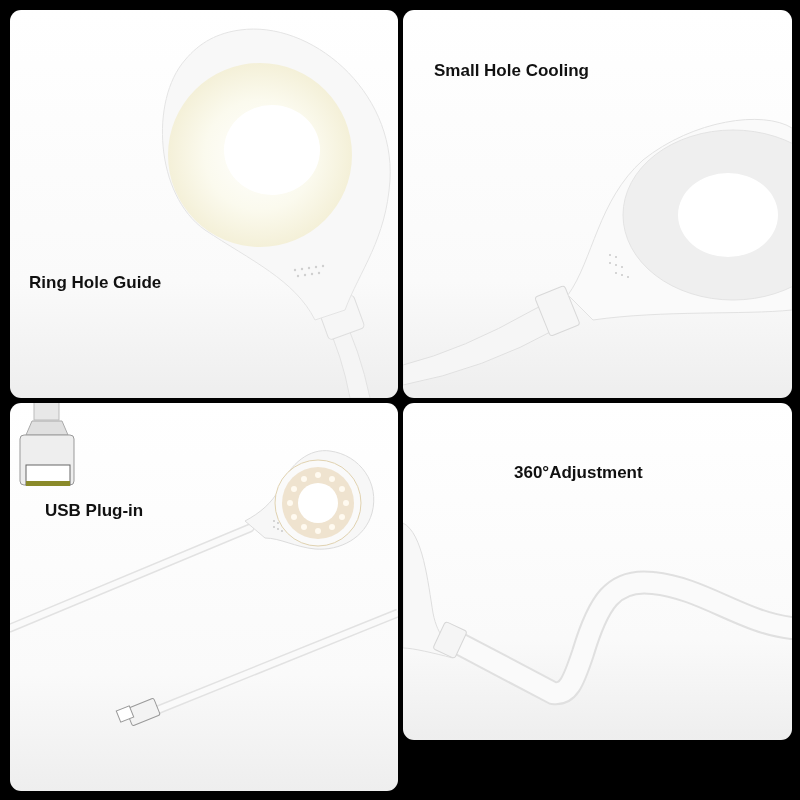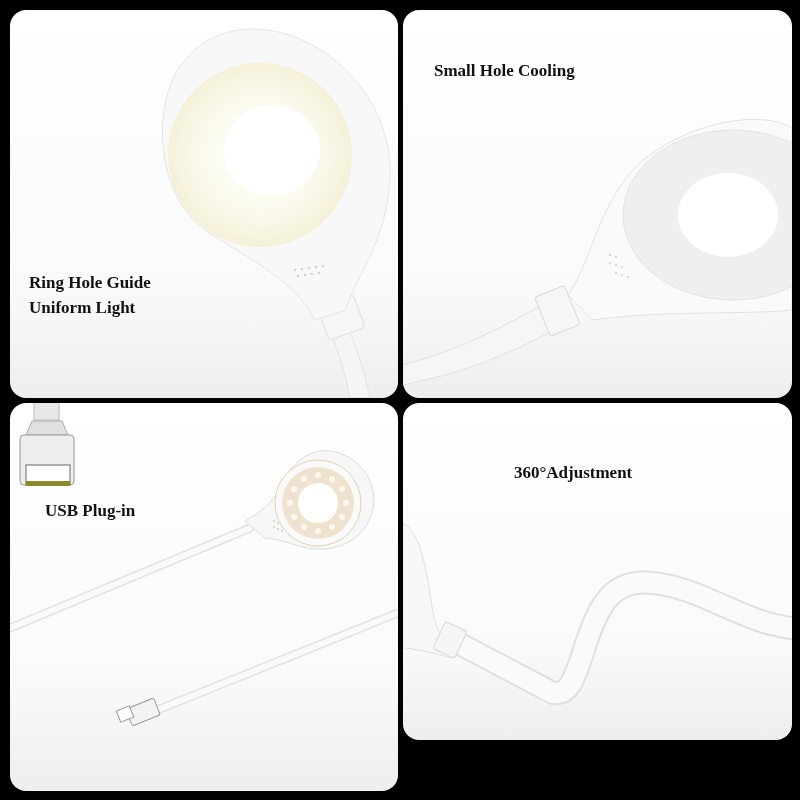--- a/index.html
+++ b/index.html
@@ -1,17 +1,17 @@
 <!DOCTYPE html>
 <html><head>
   <meta charset="utf-8">
   <style>
     html, body { margin:0; padding:0; }
     body { width:800px; height:800px; background:#000; position:relative; overflow:hidden; font-family:"Liberation Sans", sans-serif; }
-    .panel { position:absolute; background:linear-gradient(180deg,#ffffff 0%,#fafafa 70%,#eeeeee 100%); border-radius:16px; overflow:hidden;font-family:Liberation Serif, serif; }
+    .panel { position:absolute; background:linear-gradient(180deg,#ffffff 0%,#fafafa 70%,#eeeeee 100%); border-radius:11px; overflow:hidden; }
     .p1 { left:10px; top:10px; width:388px; height:388px; }
     .p2 { left:403px; top:10px; width:389px; height:388px; }
     .p3 { left:10px; top:403px; width:388px; height:388px; }
     .p4 { left:403px; top:403px; width:389px; height:337px; }
     .label { position:absolute; font-weight:bold; font-size:17px; color:#111; line-height:25px; white-space:nowrap; }
     svg.art { position:absolute; left:0; top:0; }
   </style>
 </head>
 <body>
 
@@ -36,21 +36,20 @@
         <circle cx="306" cy="257" r="1.2"></circle>
         <circle cx="313" cy="256" r="1.2"></circle>
       <circle cx="288" cy="266" r="1.2"></circle>
         <circle cx="295" cy="265" r="1.2"></circle>
         <circle cx="302" cy="264" r="1.2"></circle>
         <circle cx="309" cy="263" r="1.2"></circle>
     </g>
   </svg>
   <div class="label" style="left:19px; top:260px;">
     <div>Ring Hole Guide</div>
-    <div>Uniform Light</div>
   </div>
 </div>
 
 <div class="panel p2">
   <svg class="art" width="389" height="388">
     <path d="M0 355 Q60 340 130 300 Q140 295 145 292 L155 318 Q80 360 0 375 Z" fill="#f6f6f6" stroke="#e0e0e0"></path>
     <rect x="138" y="280" width="32" height="42" rx="3" fill="#f6f6f6" stroke="#d8d8d8" transform="rotate(-22 154 300)"></rect>
     <path d="M165 285 C190 250 195 190 240 150 C290 110 360 100 389 118 L389 300 C340 305 260 300 190 310 Z" fill="#fafafa" stroke="#e2e2e2"></path>
     <ellipse cx="330" cy="205" rx="110" ry="85" fill="#efefef" stroke="#e3e3e3"></ellipse>
     <ellipse cx="325" cy="205" rx="50" ry="42" fill="#ffffff"></ellipse>

